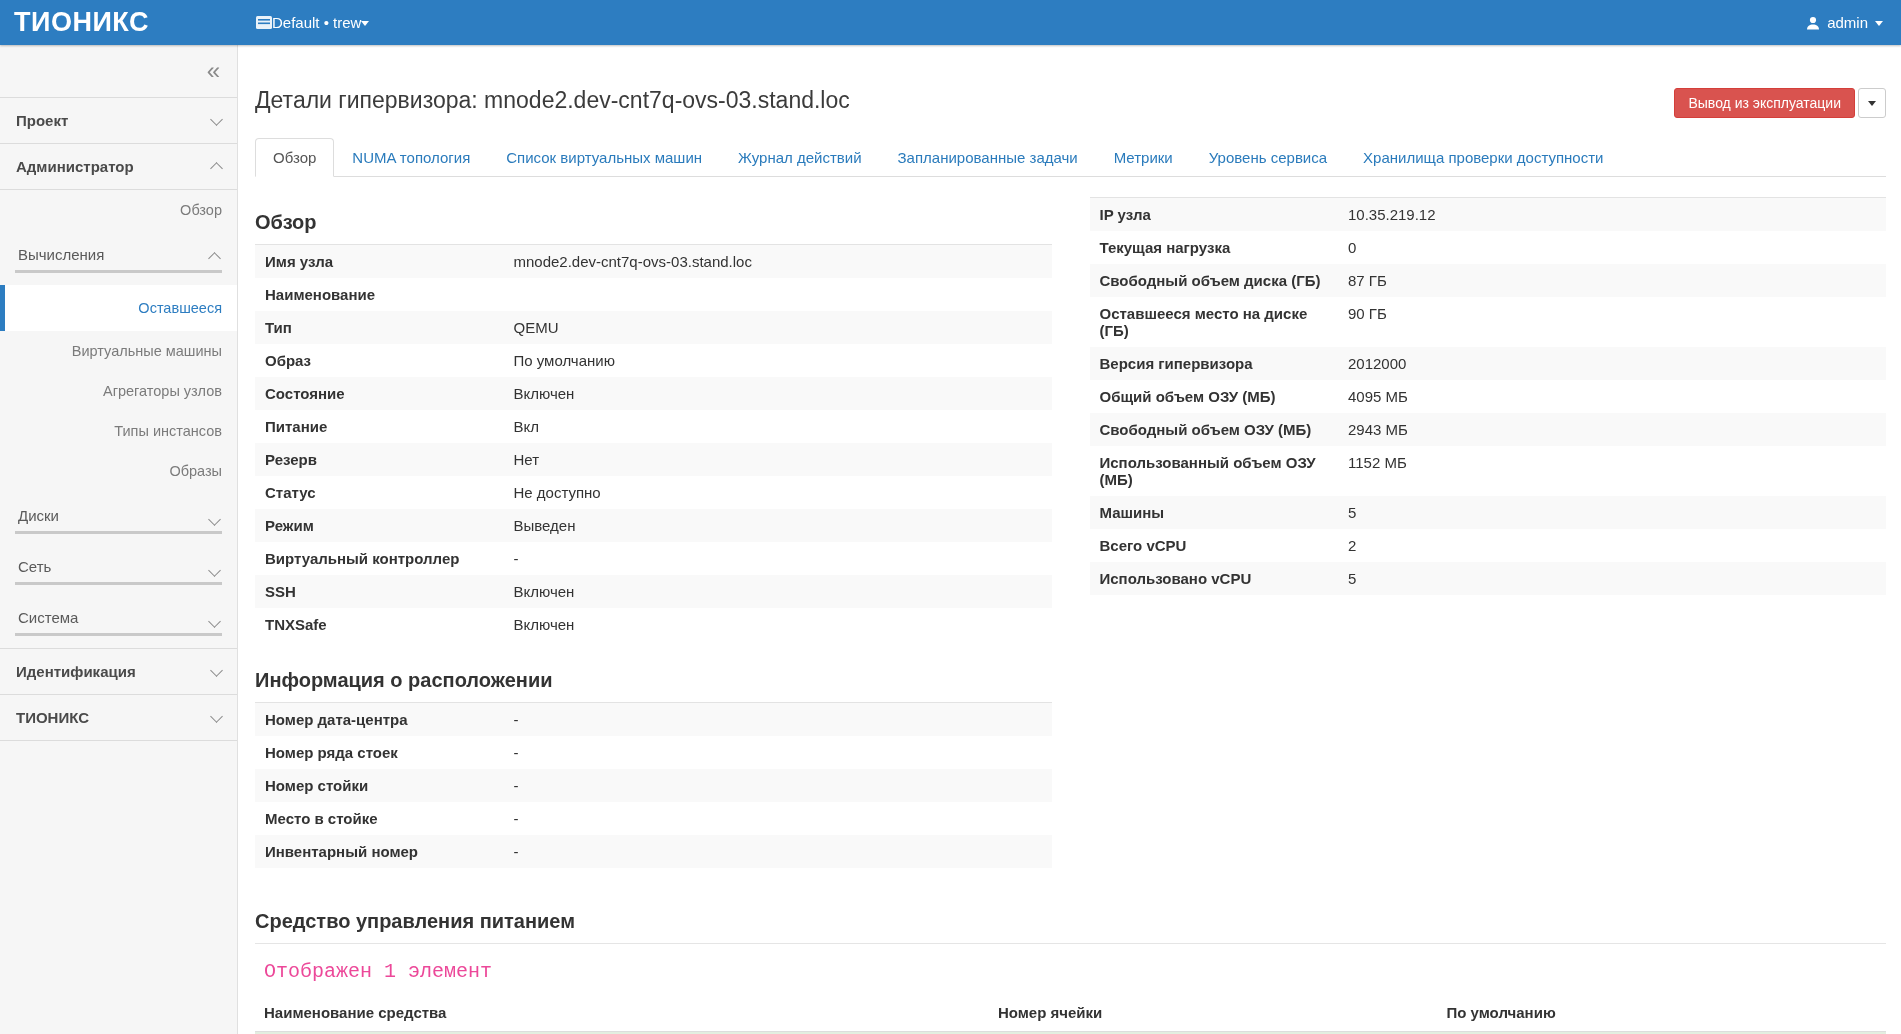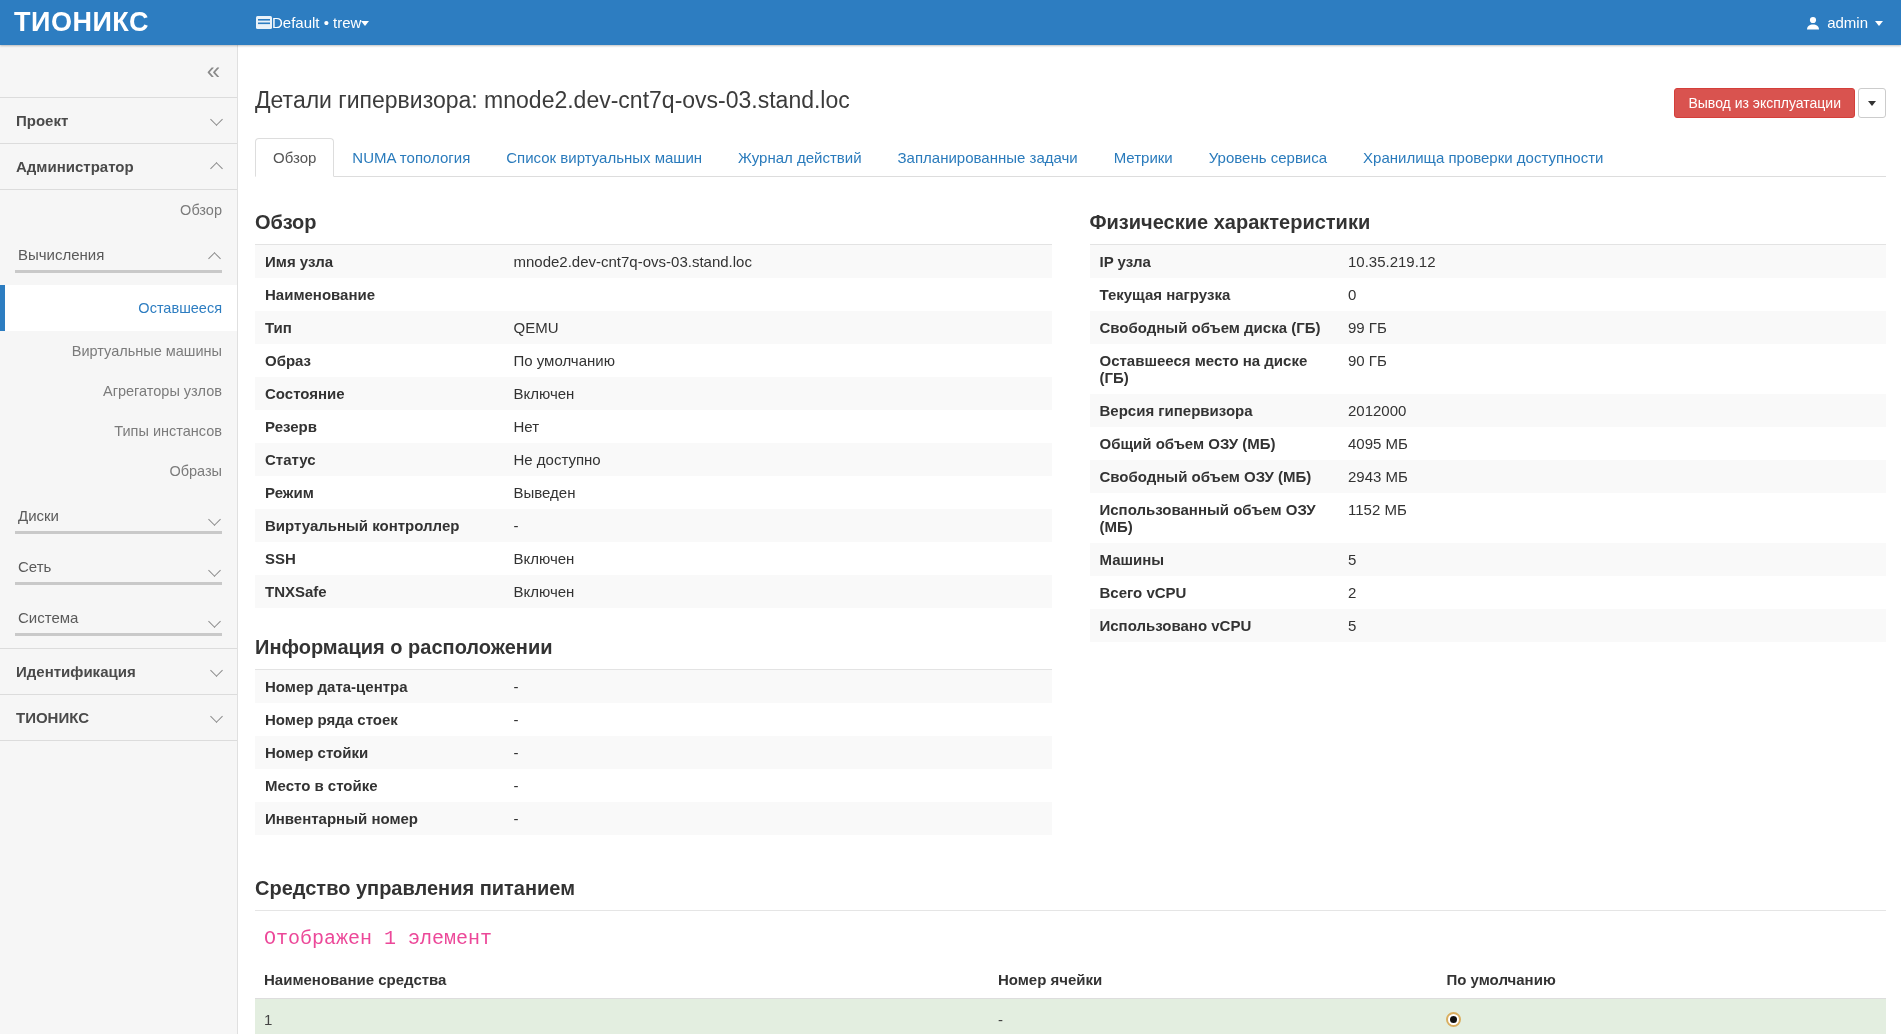--- a/index.html
+++ b/index.html
@@ -249,20 +249,24 @@
               <div class="kv-row">
                 <div class="kv-label">Образ</div>
                 <div class="kv-value">По умолчанию</div>
               </div>
 
               <div class="kv-row">
                 <div class="kv-label">Состояние</div>
                 <div class="kv-value">Включен</div>
               </div>
 
+              <div class="kv-row">
+                <div class="kv-label">Питание</div>
+                <div class="kv-value">Вкл</div>
+              </div>
 
               <div class="kv-row">
                 <div class="kv-label">Резерв</div>
                 <div class="kv-value">Нет</div>
               </div>
 
               <div class="kv-row">
                 <div class="kv-label">Статус</div>
                 <div class="kv-value">Не доступно</div>
               </div>
@@ -312,36 +316,35 @@
               </div>
 
               <div class="kv-row">
                 <div class="kv-label">Инвентарный номер</div>
                 <div class="kv-value">-</div>
               </div>
             </div>
         </div>
 
         <div class="col-right">
-          <h3 class="section-title">Физические характеристики</h3>
           <div class="kv">
 
               <div class="kv-row">
                 <div class="kv-label">IP узла</div>
                 <div class="kv-value">10.35.219.12</div>
               </div>
 
               <div class="kv-row">
                 <div class="kv-label">Текущая нагрузка</div>
                 <div class="kv-value">0</div>
               </div>
 
               <div class="kv-row">
                 <div class="kv-label">Свободный объем диска (ГБ)</div>
-                <div class="kv-value">99 ГБ</div>
+                <div class="kv-value">87 ГБ</div>
               </div>
 
               <div class="kv-row">
                 <div class="kv-label">Оставшееся место на диске (ГБ)</div>
                 <div class="kv-value">90 ГБ</div>
               </div>
 
               <div class="kv-row">
                 <div class="kv-label">Версия гипервизора</div>
                 <div class="kv-value">2012000</div>

